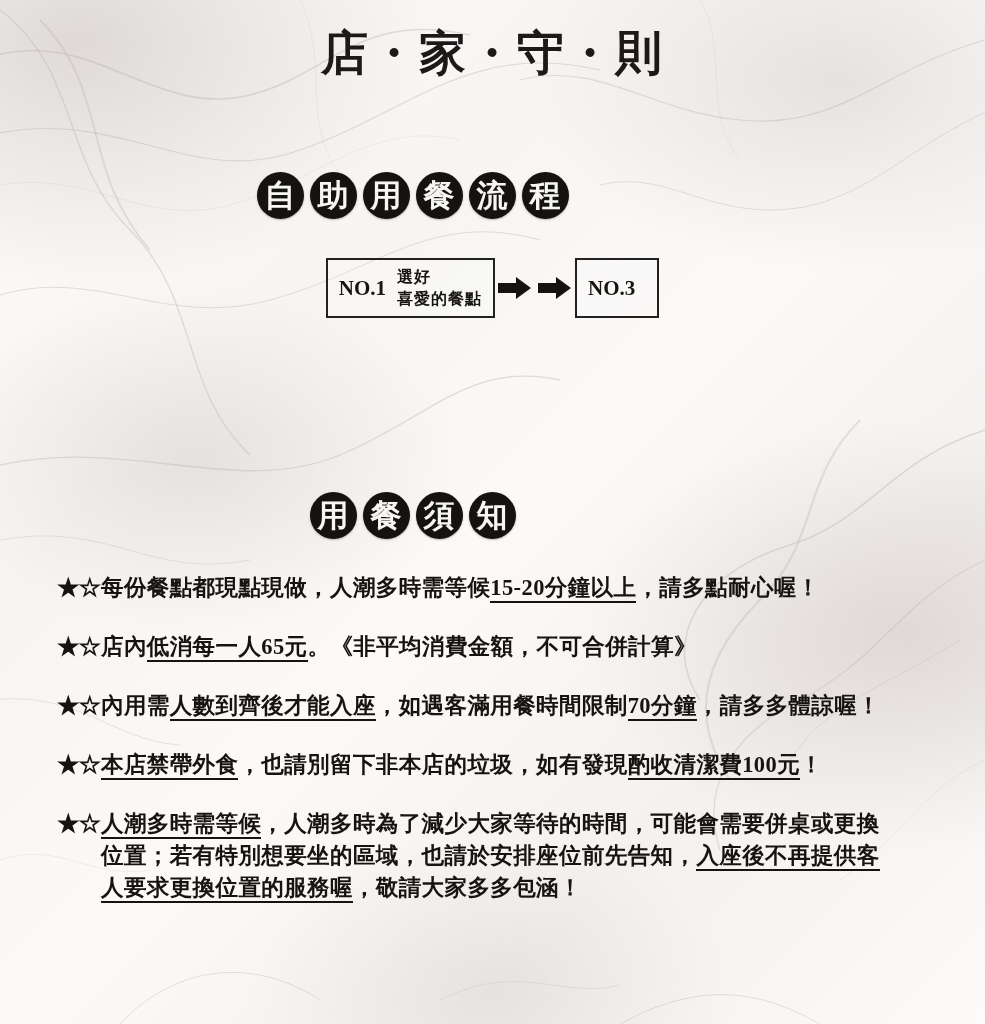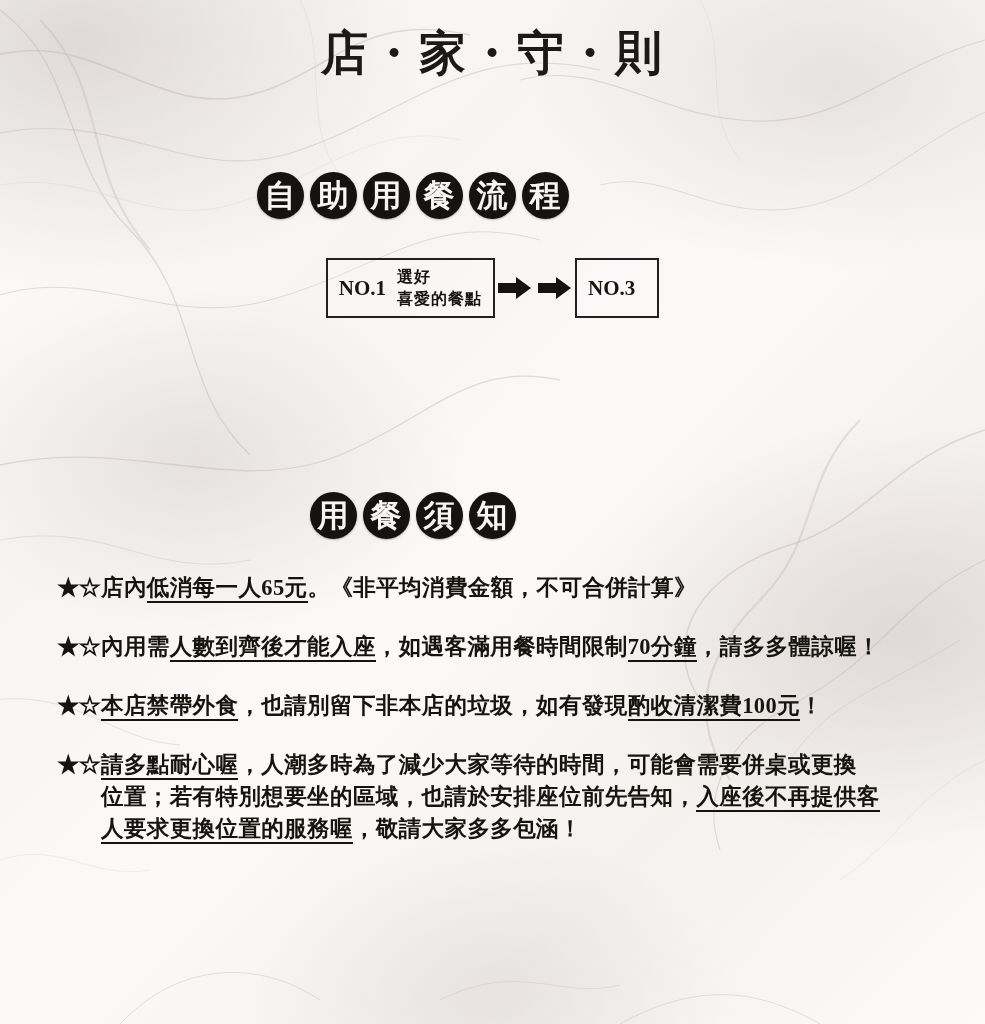--- a/index.html
+++ b/index.html
@@ -228,33 +228,36 @@
       </div>
 
     </div>
 
     <div class="section-heading" id="heading-notice">
       <span class="ch">用</span><span class="ch">餐</span><span class="ch">須</span><span class="ch">知</span>
     </div>
 
     <div class="notices">
 
+      <div class="notice">
+        <span class="bullet">★☆</span><span>每份餐點都現點現做，人潮多時需等候</span><span class="u">15-20分鐘以上</span><span>，請多點耐心喔！</span>
+      </div>
 
       <div class="notice">
         <span class="bullet">★☆</span><span>店內</span><span class="u">低消每一人65元</span><span>。《非平均消費金額，不可合併計算》</span>
       </div>
 
       <div class="notice">
         <span class="bullet">★☆</span><span>內用需</span><span class="u">人數到齊後才能入座</span><span>，如遇客滿用餐時間限制</span><span class="u">70分鐘</span><span>，請多多體諒喔！</span>
       </div>
 
       <div class="notice">
         <span class="bullet">★☆</span><span class="u">本店禁帶外食</span><span>，也請別留下非本店的垃圾，如有發現</span><span class="u">酌收清潔費100元</span><span>！</span>
       </div>
 
       <div class="notice">
-        <span class="bullet">★☆</span><span class="u">請多點耐心喔</span><span>，人潮多時為了減少大家等待的時間，可能會需要併桌或更換</span><br><span class="indent"></span><span>位置；若有特別想要坐的區域，也請於安排座位前先告知，</span><span class="u">入座後不再提供客</span><br><span class="indent"></span><span class="u">人要求更換位置的服務喔</span><span>，敬請大家多多包涵！</span>
+        <span class="bullet">★☆</span><span class="u">人潮多時需等候</span><span>，人潮多時為了減少大家等待的時間，可能會需要併桌或更換</span><br><span class="indent"></span><span>位置；若有特別想要坐的區域，也請於安排座位前先告知，</span><span class="u">入座後不再提供客</span><br><span class="indent"></span><span class="u">人要求更換位置的服務喔</span><span>，敬請大家多多包涵！</span>
       </div>
 
     </div>
 
   </div>
 </div>
 
 </body></html>

